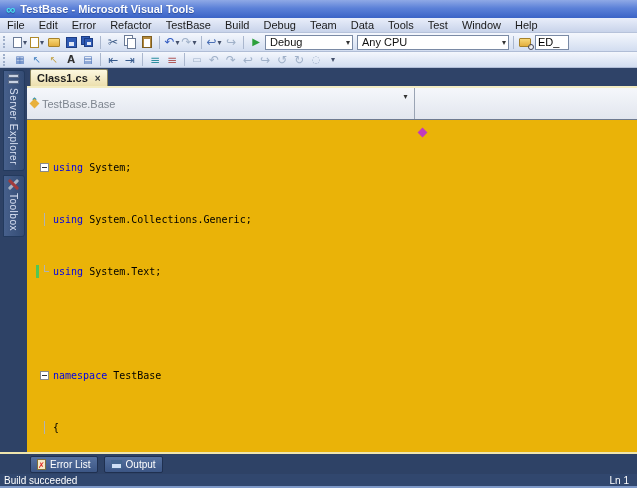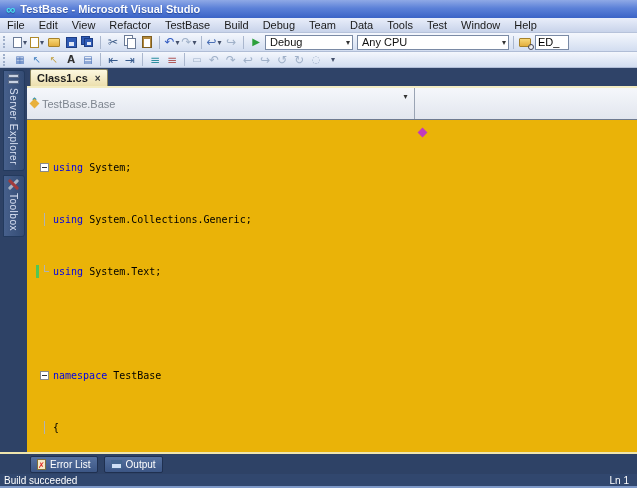--- a/index.html
+++ b/index.html
@@ -117,27 +117,27 @@
   .statusbar{height:14px;background:#31476e;border-bottom:2px solid #7e99c8;color:#fff;font-size:10px;
     display:flex;align-items:center;justify-content:space-between;padding:0 8px 0 4px;}
 </style>
 </head>
 <body>
 
 <div class="window">
 
   <div class="titlebar">
     <span class="vs-logo">∞</span>
-    <span>TestBase - Microsoft Visual Studio</span>
+    <span>TestBase - Microsoft Visual Tools</span>
   </div>
 
   <div class="menubar">
     <span class="menu-item">File</span>
     <span class="menu-item">Edit</span>
-    <span class="menu-item">View</span>
+    <span class="menu-item">Error</span>
     <span class="menu-item">Refactor</span>
     <span class="menu-item">TestBase</span>
     <span class="menu-item">Build</span>
     <span class="menu-item">Debug</span>
     <span class="menu-item">Team</span>
     <span class="menu-item">Data</span>
     <span class="menu-item">Tools</span>
     <span class="menu-item">Test</span>
     <span class="menu-item">Window</span>
     <span class="menu-item">Help</span>

